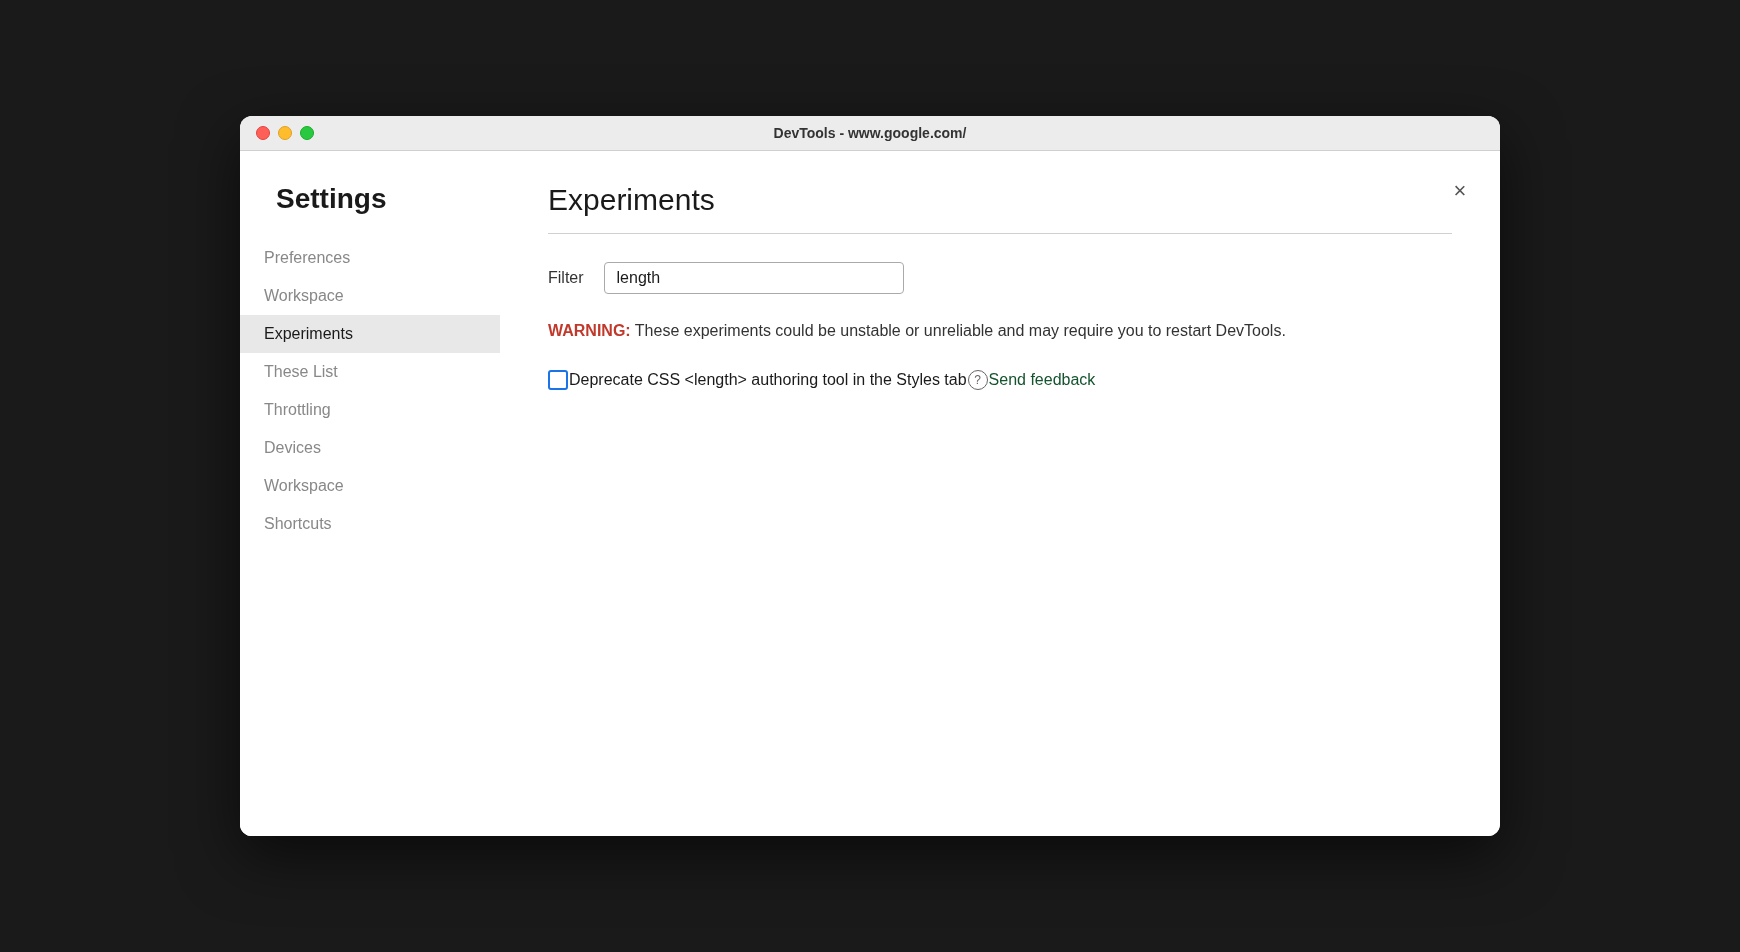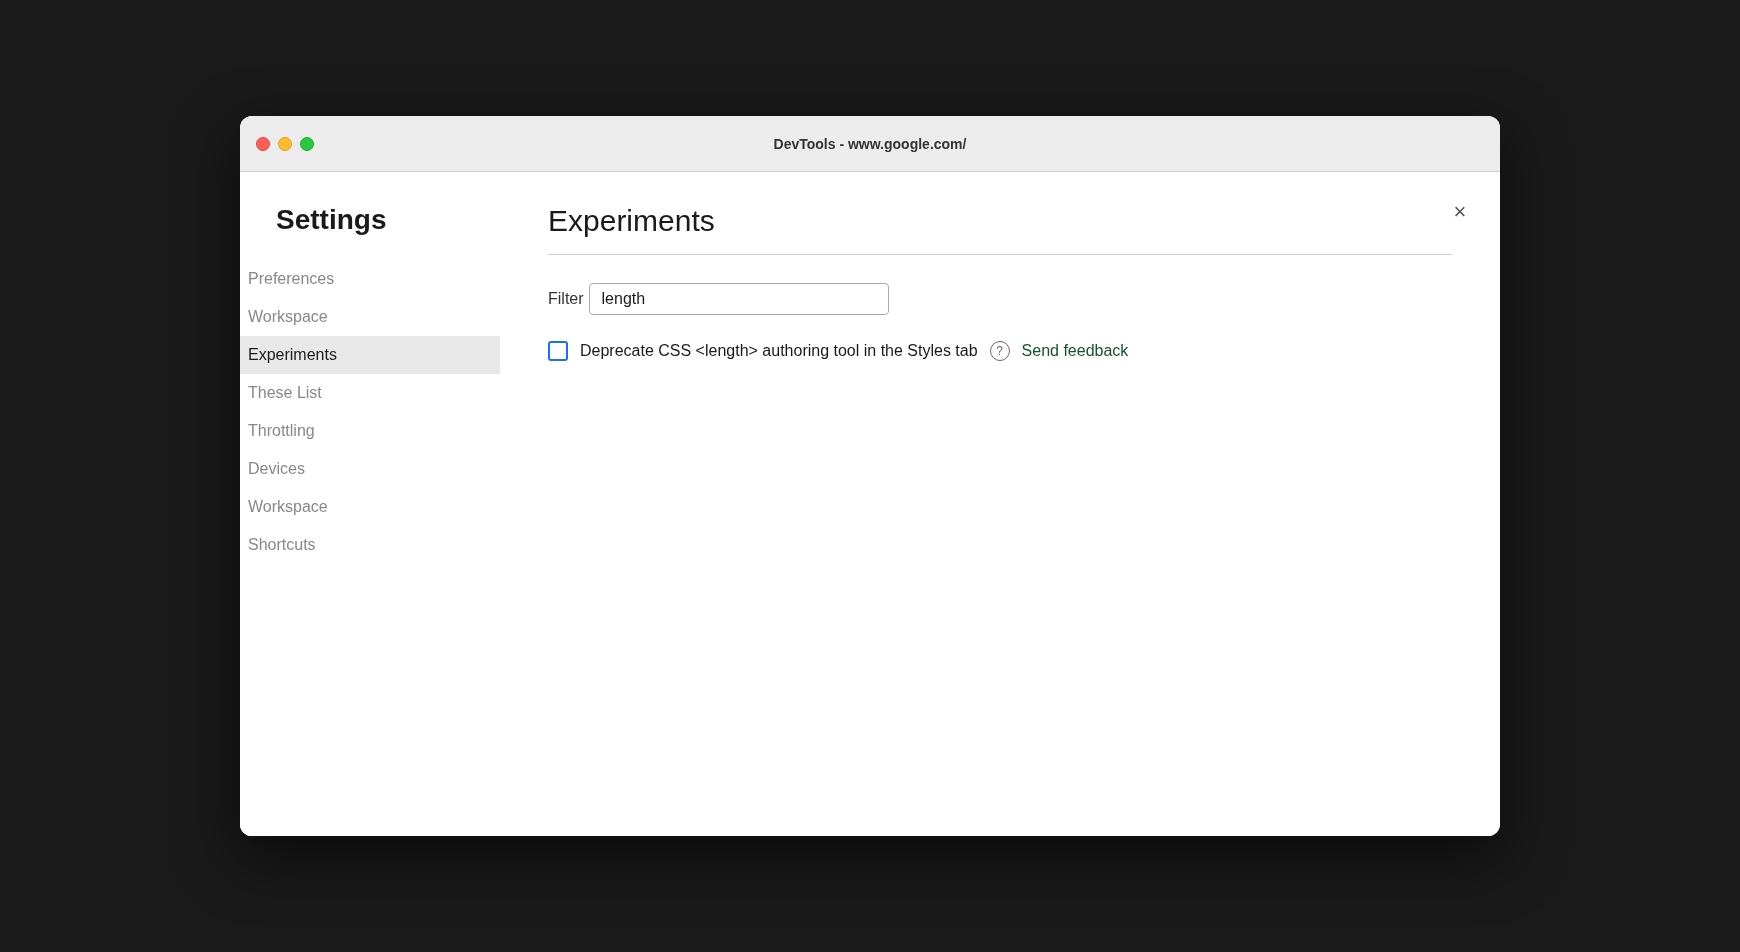--- a/index.html
+++ b/index.html
@@ -19,21 +19,21 @@
       background: #f5f5f5;
       border-radius: 12px;
       overflow: hidden;
       box-shadow: 0 20px 60px rgba(0,0,0,0.6);
       display: flex;
       flex-direction: column;
     }
 
     .titlebar {
       background: #ececec;
-      height: 56px;
+      height: 35px;
       display: flex;
       align-items: center;
       justify-content: center;
       position: relative;
       border-bottom: 1px solid #d0d0d0;
       flex-shrink: 0;
     }
 
     .titlebar-controls {
       position: absolute;
@@ -77,21 +77,21 @@
 
     .sidebar-title {
       font-size: 28px;
       font-weight: 700;
       color: #1a1a1a;
       padding: 0 24px 24px 24px;
       margin-left: 12px;
     }
 
     .sidebar-item {
-      padding: 10px 8px;
+      padding: 10px 24px;
       font-size: 16px;
       cursor: pointer;
       color: #888;
       border-radius: 0;
     }
 
     .sidebar-item.active {
       background: #e8e8e8;
       color: #1a1a1a;
       font-weight: 500;
@@ -130,21 +130,21 @@
 
     .divider {
       height: 1px;
       background: #d0d0d0;
       margin-bottom: 28px;
     }
 
     .filter-row {
       display: flex;
       align-items: center;
-      gap: 5px;
+      gap: 20px;
       margin-bottom: 24px;
     }
 
     .filter-label {
       font-size: 16px;
       color: #333;
     }
 
     .filter-input {
       border: 1px solid #aaa;
@@ -167,21 +167,21 @@
     }
 
     .warning-label {
       color: #c0392b;
       font-weight: 600;
     }
 
     .experiment-row {
       display: flex;
       align-items: center;
-      gap: 12px;
+      gap: 1px;
       margin-top: 8px;
     }
 
     .experiment-checkbox {
       width: 20px;
       height: 20px;
       border: 2px solid #1a73e8;
       border-radius: 3px;
       background: white;
       cursor: pointer;
@@ -266,20 +266,25 @@
       <button class="close-btn">×</button>
 
       <h1 class="page-title">Experiments</h1>
       <div class="divider"></div>
 
       <div class="filter-row">
         <label class="filter-label">Filter</label>
         <input class="filter-input" type="text" value="length" style="">
       </div>
 
+      <div class="warning-box">
+        <p class="warning-text">
+          <span class="warning-label">WARNING:</span><span> These experiments could be unstable or unreliable and may require you to restart DevTools.</span>
+        </p>
+      </div>
 
       <div class="experiment-row">
         <input type="checkbox" class="experiment-checkbox" style="">
         <span class="experiment-label">Deprecate CSS &lt;length&gt; authoring tool in the Styles tab</span>
         <span class="help-icon">?</span>
         <a class="feedback-link" href="#">Send feedback</a>
       </div>
     </div>
   </div>
 </div>

